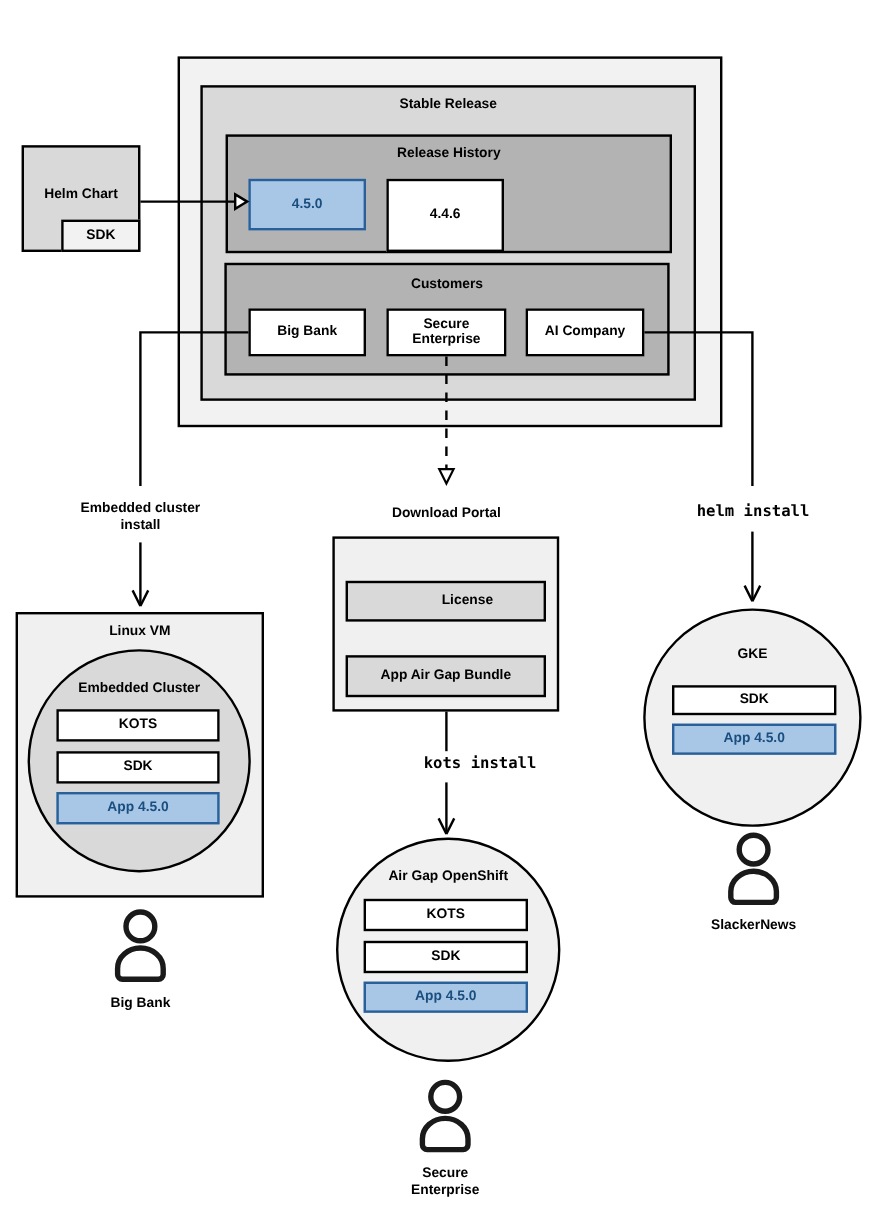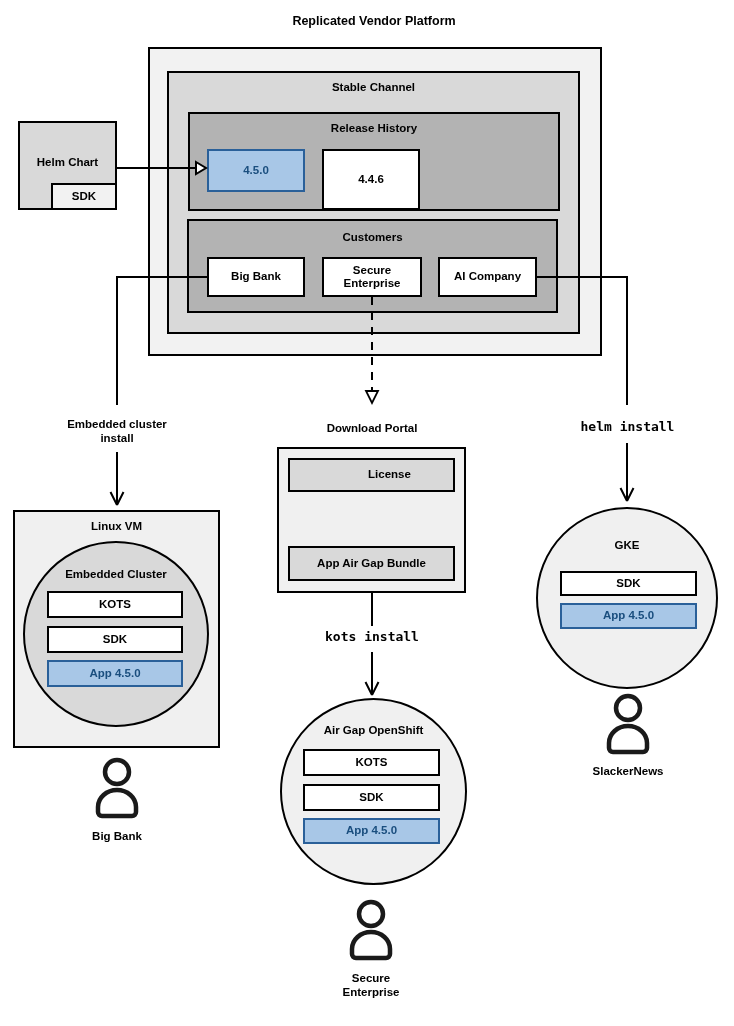--- a/index.html
+++ b/index.html
@@ -24,57 +24,56 @@
   .mono{font-family:"DejaVu Sans Mono","Liberation Mono",monospace; font-size:13px; font-weight:bold;}
   .circle{border-radius:50%;}
   svg.overlay{position:absolute; left:0; top:0; pointer-events:none;}
   .person{position:absolute;}
 </style>
 </head>
 <body>
 
 <div id="canvas">
 
-  <div class="lbl" style="left:174px;top:14px;width:400px;font-size:12.5px;">Replicated Vendor Platform</div>
 
   <div class="box fill-light" style="left:148px;top:47px;width:454px;height:309px;"></div>
 
   <div class="box fill-mid" style="left:167px;top:71px;width:413px;height:263px;"></div>
-  <div class="lbl" style="left:167px;top:80px;width:413px;">Stable Channel</div>
+  <div class="lbl" style="left:167px;top:80px;width:413px;">Stable Release</div>
 
   <div class="box fill-dark" style="left:188px;top:112px;width:372px;height:99px;"></div>
   <div class="lbl" style="left:188px;top:121px;width:372px;text-align:center;">Release History</div>
   <div class="box cell hl" style="left:207px;top:149px;width:98px;height:43px;">4.5.0</div>
   <div class="box cell fill-white" style="left:322px;top:149px;width:98px;height:61px;">4.4.6</div>
 
   <div class="box fill-dark" style="left:187px;top:219px;width:371px;height:94px;"></div>
   <div class="lbl" style="left:187px;top:230px;width:371px;">Customers</div>
   <div class="box cell fill-white" style="left:207px;top:257px;width:98px;height:40px;">Big Bank</div>
   <div class="box cell fill-white" style="left:322px;top:257px;width:100px;height:40px;">Secure Enterprise</div>
   <div class="box cell fill-white" style="left:438px;top:257px;width:99px;height:40px;">AI Company</div>
 
   <div class="box fill-mid" style="left:18px;top:121px;width:99px;height:89px;"></div>
   <div class="lbl" style="left:18px;top:155px;width:99px;">Helm Chart</div>
   <div class="box cell fill-light" style="left:51px;top:183px;width:66px;height:27px;">SDK</div>
 
   <div class="lbl wrap" style="left:62px;top:417px;width:110px;">Embedded cluster install</div>
   <div class="lbl mono" style="left:550px;top:419px;width:155px;">helm install</div>
   <div class="lbl" style="left:292px;top:421px;width:160px;">Download Portal</div>
-  <div class="lbl mono" style="left:297px;top:629px;width:150px;">kots install</div>
+  <div class="lbl mono" style="left:297px;top:629px;width:150px;text-align:right;">kots install</div>
 
   <div class="box fill-soft" style="left:13px;top:510px;width:207px;height:238px;"></div>
   <div class="lbl" style="left:13px;top:519px;width:207px;">Linux VM</div>
   <div class="box circle fill-mid" style="left:23px;top:541px;width:186px;height:186px;"></div>
   <div class="lbl" style="left:23px;top:567px;width:186px;">Embedded Cluster</div>
   <div class="box cell fill-white" style="left:47px;top:591px;width:136px;height:27px;">KOTS</div>
   <div class="box cell fill-white" style="left:47px;top:626px;width:136px;height:27px;">SDK</div>
   <div class="box cell hl" style="left:47px;top:660px;width:136px;height:27px;">App 4.5.0</div>
 
   <div class="box fill-soft" style="left:277px;top:447px;width:189px;height:146px;"></div>
-  <div class="box cell fill-mid" style="left:288px;top:458px;width:167px;height:34px;padding-left:36px;">License</div>
+  <div class="box cell fill-mid" style="left:288px;top:484px;width:167px;height:34px;padding-left:36px;">License</div>
   <div class="box cell fill-mid" style="left:288px;top:546px;width:167px;height:35px;">App Air Gap Bundle</div>
 
   <div class="box circle fill-soft" style="left:280px;top:698px;width:187px;height:187px;"></div>
   <div class="lbl" style="left:280px;top:723px;width:187px;">Air Gap OpenShift</div>
   <div class="box cell fill-white" style="left:303px;top:749px;width:137px;height:27px;">KOTS</div>
   <div class="box cell fill-white" style="left:303px;top:784px;width:137px;height:27px;">SDK</div>
   <div class="box cell hl" style="left:303px;top:818px;width:137px;height:26px;">App 4.5.0</div>
 
   <div class="box circle fill-soft" style="left:536px;top:507px;width:182px;height:182px;"></div>
   <div class="lbl" style="left:536px;top:538px;width:182px;">GKE</div>

